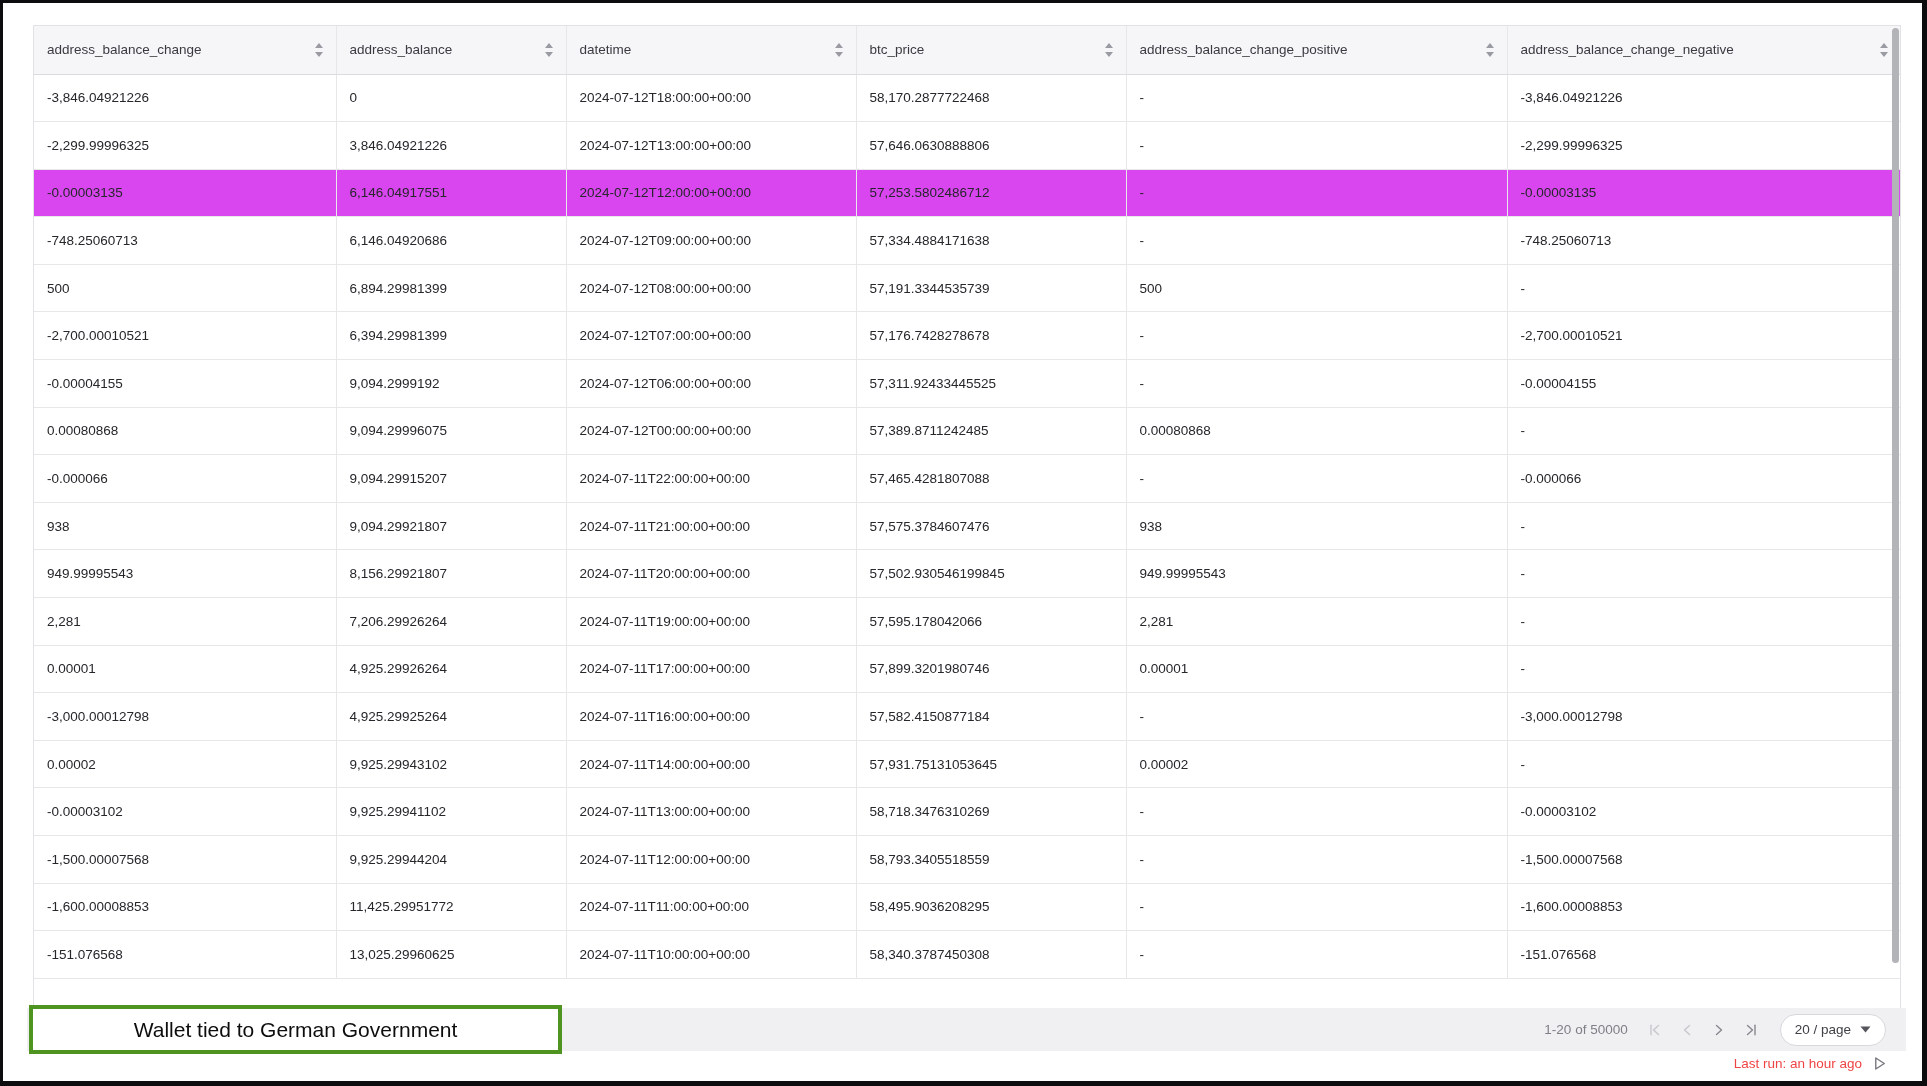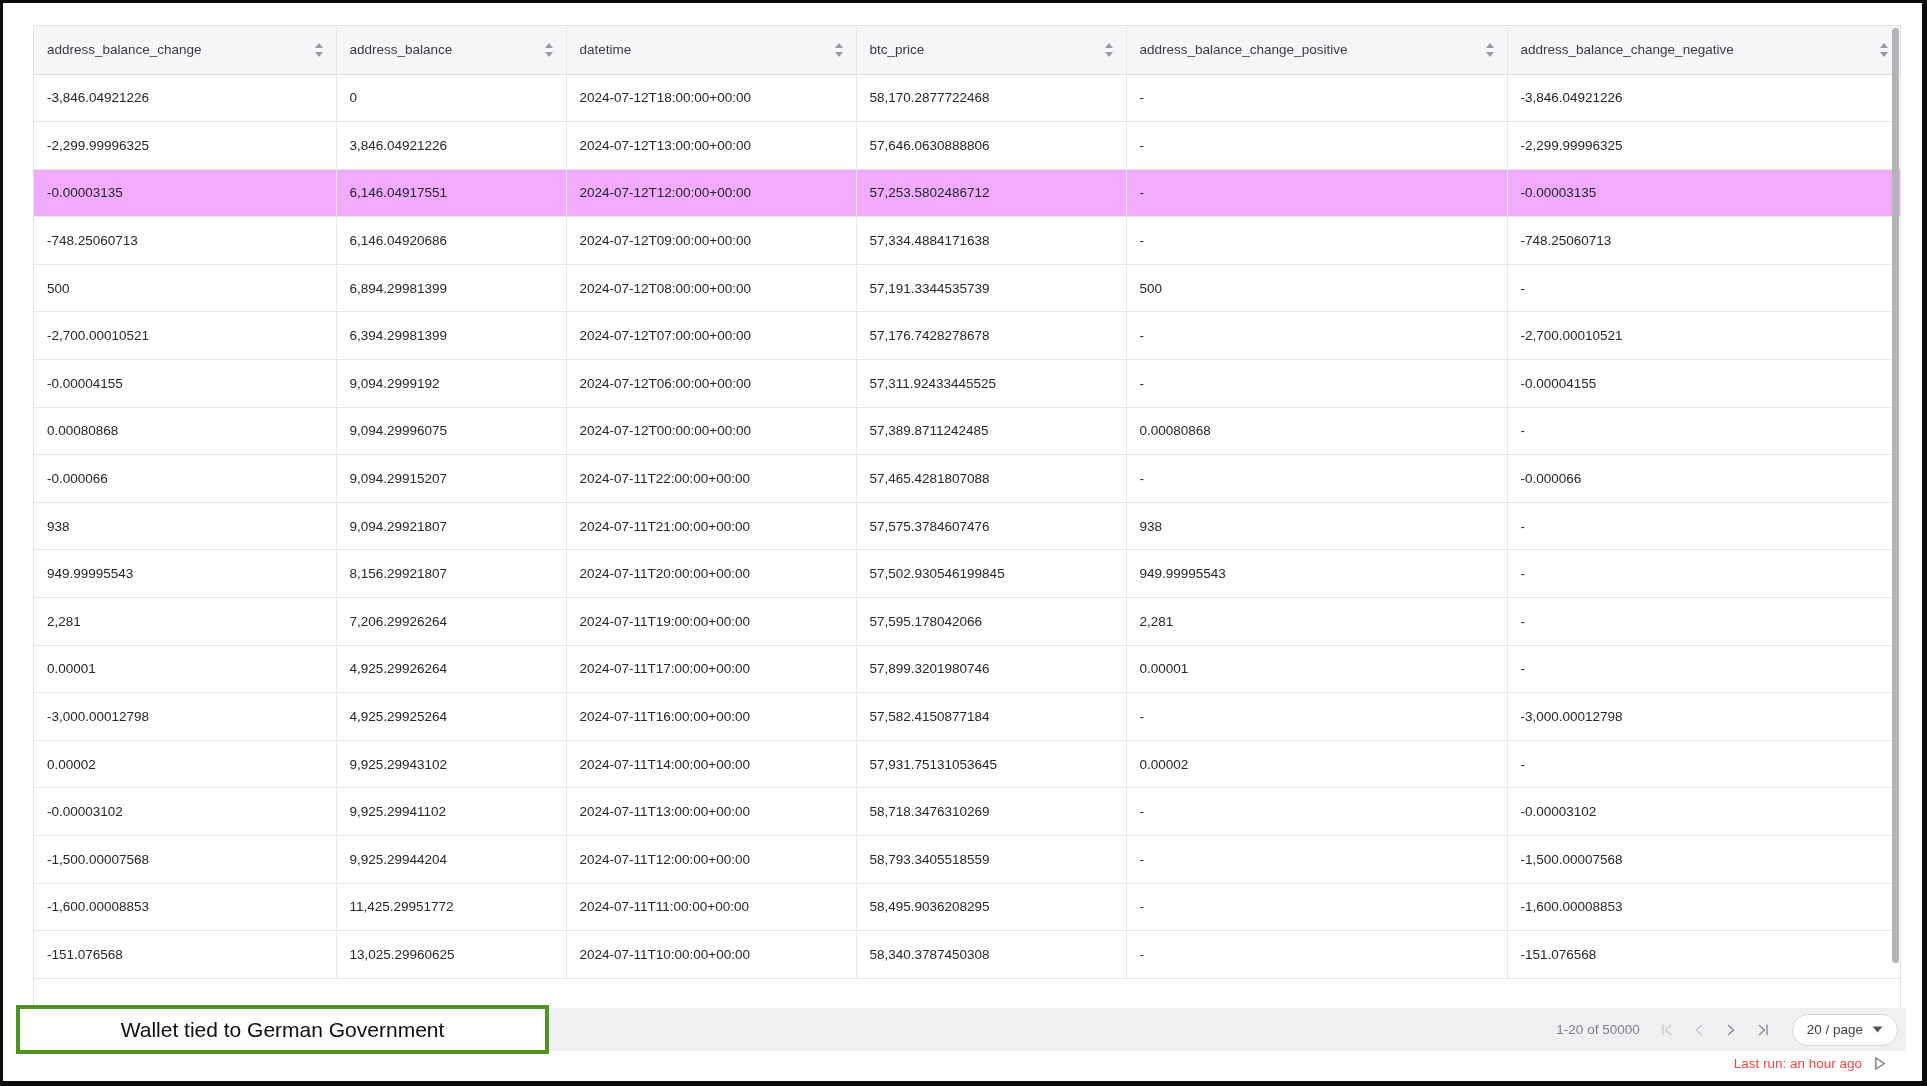--- a/index.html
+++ b/index.html
@@ -31,53 +31,53 @@
   .th-label{ flex:0 0 auto; }
   .th-spacer{ flex:1 1 auto; }
   .sort-icon{ flex:0 0 auto; display:block; }
 
   tbody td{
     height:47.6px; border-bottom:1px solid #e7e7ea; border-right:1px solid #e7e7ea;
     font-size:13.5px; color:#26262b; padding:0 12px 0 13px; white-space:nowrap;
     overflow:hidden; background:#ffffff; vertical-align:middle;
   }
   tbody td:last-child{ border-right:none; }
-  tbody tr.hl td{ background:#f0abfc; }
+  tbody tr.hl td{ background:#d946ef; }
 
   
   .vscroll-thumb{
     position:absolute; left:1889px; top:25px; width:7px; height:935px;
     background:#b3b4b8; border-radius:4px;
   }
 
   
   .footer-bar{
     position:absolute; left:24px; top:1005px; width:1879px; height:43px;
     background:#f0f0f2; display:flex; align-items:center; justify-content:flex-end;
-    padding-right:8px;
+    padding-right:20px;
   }
   .pager{ display:flex; align-items:center; gap:14px; }
   .range-label{ font-size:13.5px; color:#7f8087; margin-right:4px; }
   .pg-btn{ width:18px; height:18px; display:flex; align-items:center; justify-content:center; cursor:pointer; background:none; border:none; padding:0; }
   .page-size-btn{
     display:flex; align-items:center; gap:9px; background:#ffffff;
     border:1px solid #d7d8dc; border-radius:16px; height:32px; padding:0 14px;
     font-size:13.5px; color:#3f4045; margin-left:6px; cursor:pointer;
     font-family:"Liberation Sans", sans-serif;
   }
 
   
   .last-run{
     position:absolute; top:1052px; right:34px; display:flex; align-items:center; gap:9px;
     font-size:13.5px; color:#ef4444;
   }
 
   
   .annotation{
-    position:absolute; left:13px; top:1002px; width:533px; height:49px;
+    position:absolute; left:26px; top:1002px; width:533px; height:49px;
     background:#ffffff; border:4px solid #4f9420;
     display:flex; align-items:center; justify-content:center;
     font-size:21px; color:#0d0d0d; z-index:5;
   }
 </style>
 </head>
 <body>
 
 <div class="screen">
 

